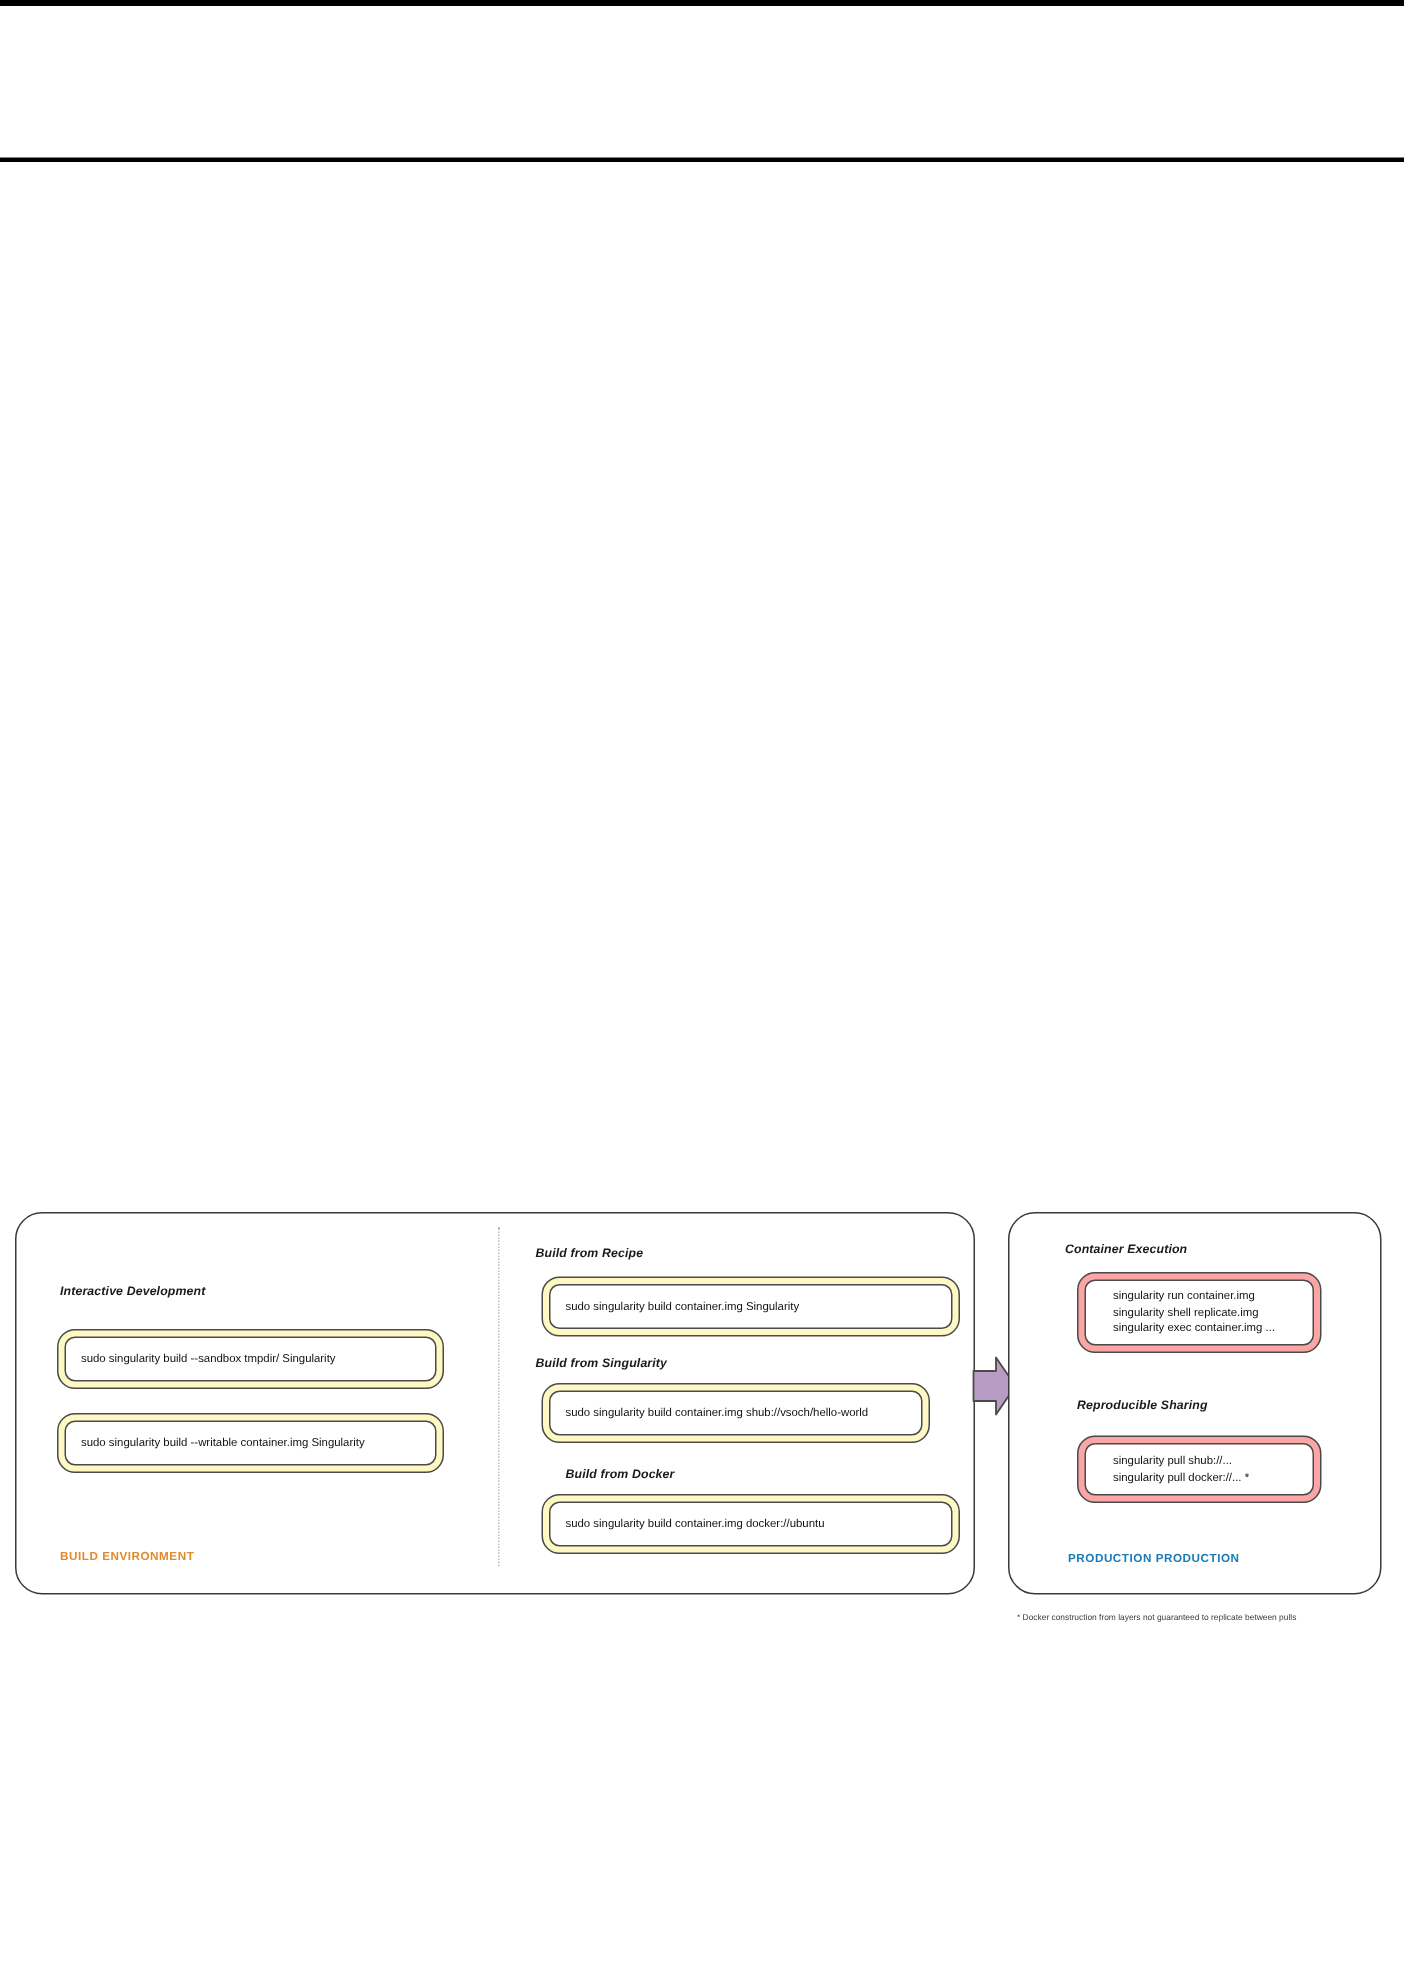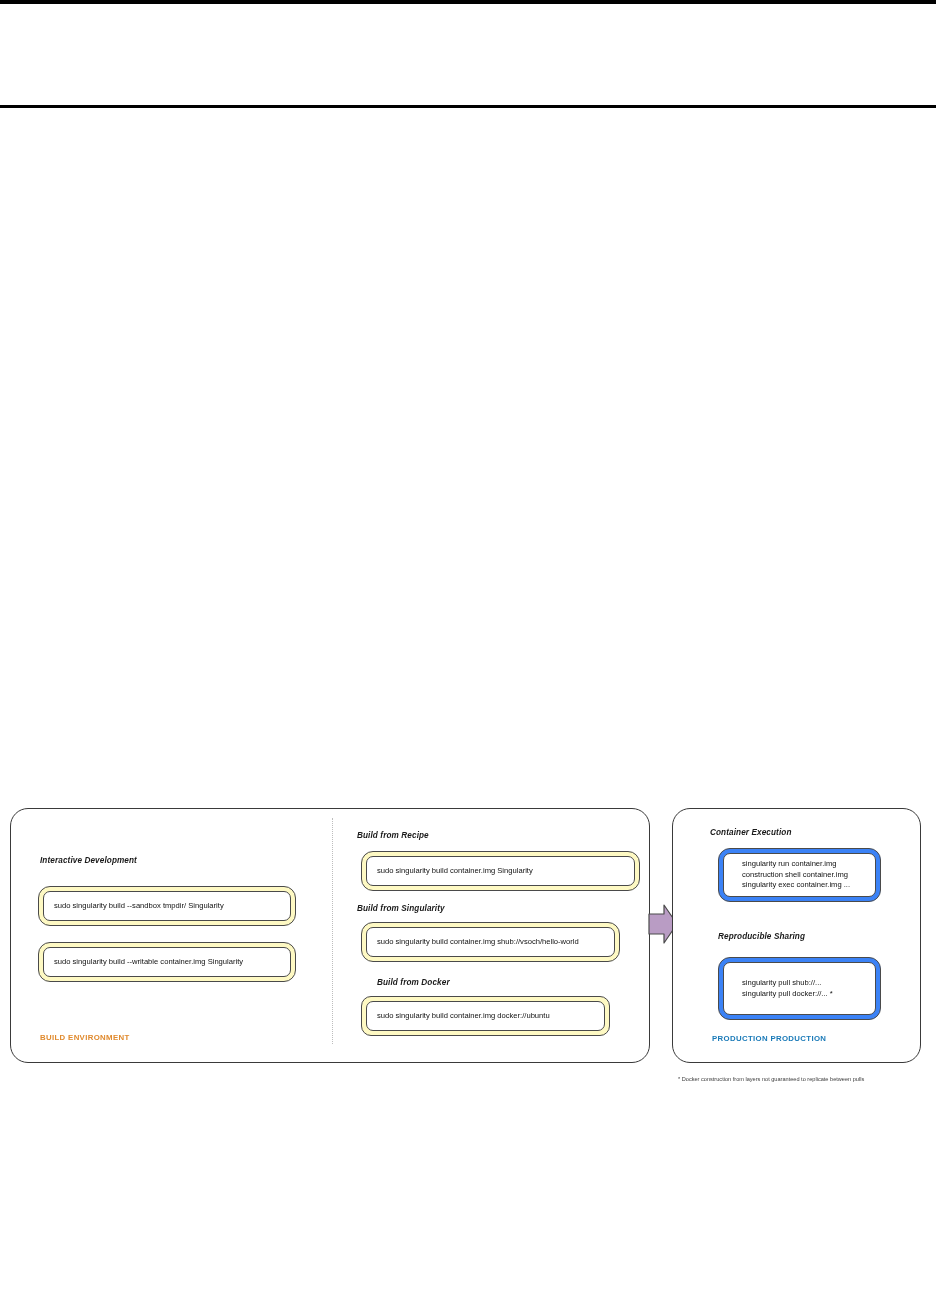--- a/index.html
+++ b/index.html
@@ -81,21 +81,21 @@
     position: absolute;
     border-radius: 12px;
     box-sizing: border-box;
     padding: 4px;
   }
   .cmd-box.orange {
     background: #fef9c3;
     border: 1.1px solid #4a4a4a;
   }
   .cmd-box.blue {
-    background: #3b82f6;
+    background: #fca5a5;
     border: 1.1px solid #4a4a4a;
   }
   .cmd-inner {
     width: 100%;
     height: 100%;
     background: #ffffff;
     border: 1px solid #4a4a4a;
     border-radius: 7px;
     box-sizing: border-box;
     display: flex;
@@ -183,45 +183,45 @@
   <div class="section-heading" style="left:357px; top:904px;">Build from Singularity</div>
 
   <div class="cmd-box orange" style="left:361px; top:922px; width:259px; height:40px;">
     <div class="cmd-inner center-single">
       <div class="cmd-line">sudo singularity build container.img shub://vsoch/hello-world</div>
     </div>
   </div>
 
   <div class="section-heading" style="left:357px; top:978px;padding-left:20px;">Build from Docker</div>
 
-  <div class="cmd-box orange" style="left:361px; top:996px; width:249px; height:40px;border-radius:10px;">
+  <div class="cmd-box orange" style="left:361px; top:996px; width:279px; height:40px;">
     <div class="cmd-inner center-single">
       <div class="cmd-line">sudo singularity build container.img docker://ubuntu</div>
     </div>
   </div>
 
   <svg id="transition-arrow" viewBox="0 0 30 42">
     <path d="M1,11 L16,11 L16,2 L29,21 L16,40 L16,31 L1,31 Z" fill="#B99CC4" stroke="#4a4a4a" stroke-width="1.2" stroke-linejoin="round"></path>
   </svg>
 
   <div class="panel" id="panel-production"></div>
 
   <div class="section-heading" style="left:710px; top:828px;">Container Execution</div>
 
   <div class="cmd-box blue" style="left:718px; top:848px; width:163px; height:54px;">
     <div class="cmd-inner multiline">
       <div class="cmd-line">singularity run container.img</div>
-      <div class="cmd-line">construction shell container.img</div>
+      <div class="cmd-line">singularity shell replicate.img</div>
       <div class="cmd-line">singularity exec container.img ...</div>
     </div>
   </div>
 
   <div class="section-heading" style="left:718px; top:932px;">Reproducible Sharing</div>
 
-  <div class="cmd-box blue" style="left:718px; top:957px; width:163px; height:63px;">
+  <div class="cmd-box blue" style="left:718px; top:957px; width:163px; height:45px;">
     <div class="cmd-inner multiline">
       <div class="cmd-line">singularity pull shub://...</div>
       <div class="cmd-line">singularity pull docker://...   *</div>
     </div>
   </div>
 
   <div class="env-label" id="label-production-env">PRODUCTION PRODUCTION</div>
 
   <div id="footnote">* Docker construction from layers not guaranteed to replicate between pulls</div>
 

